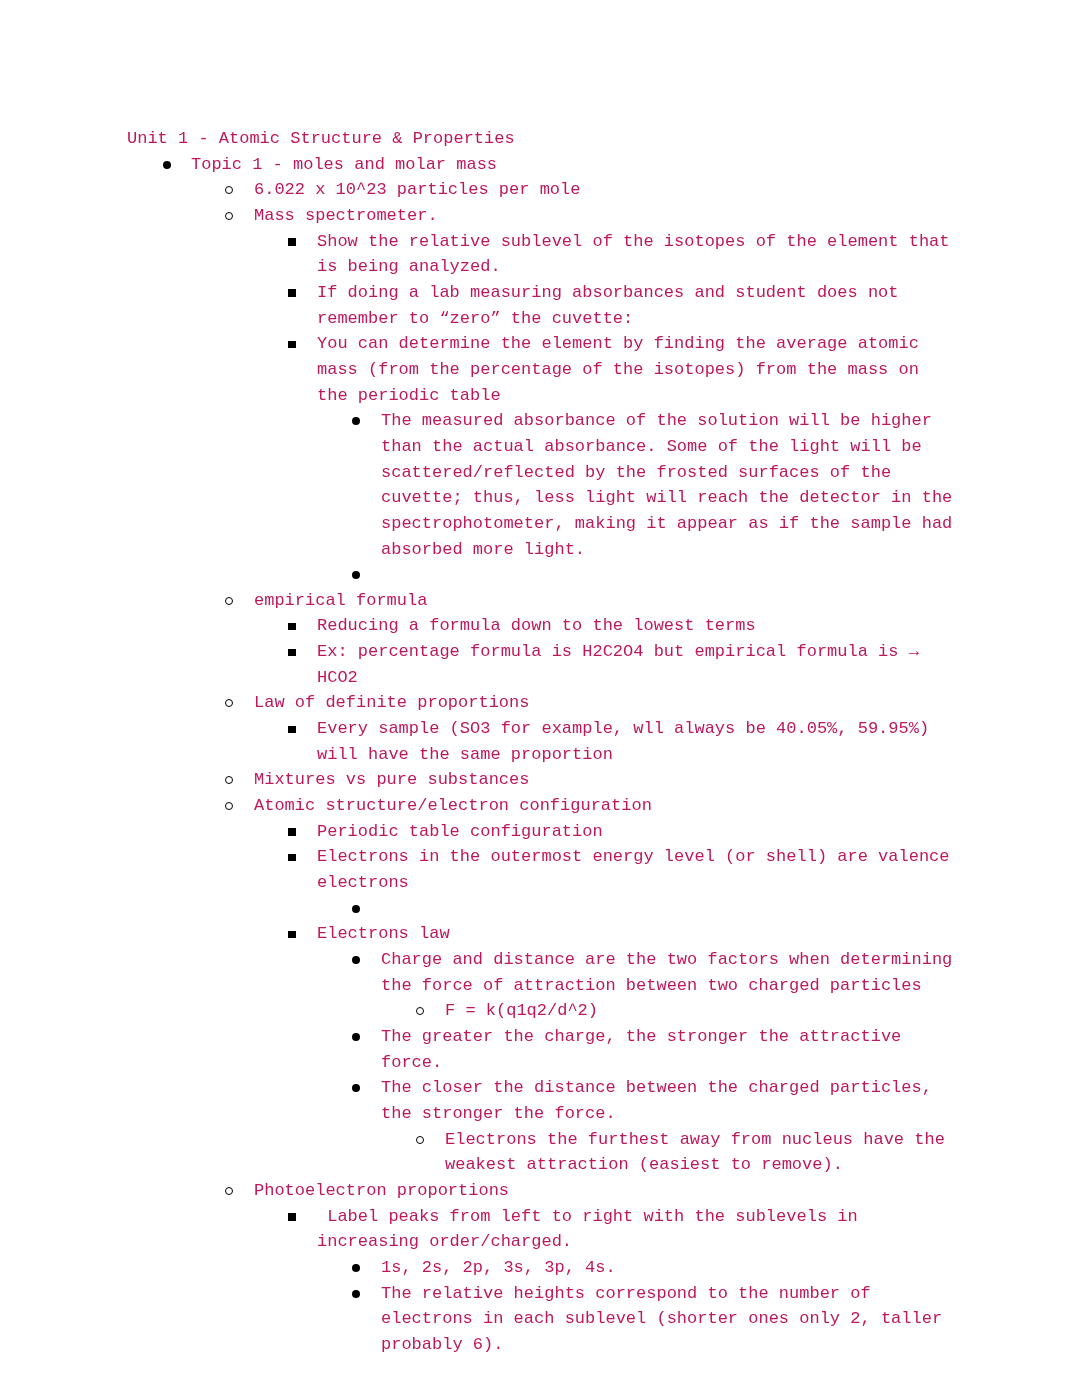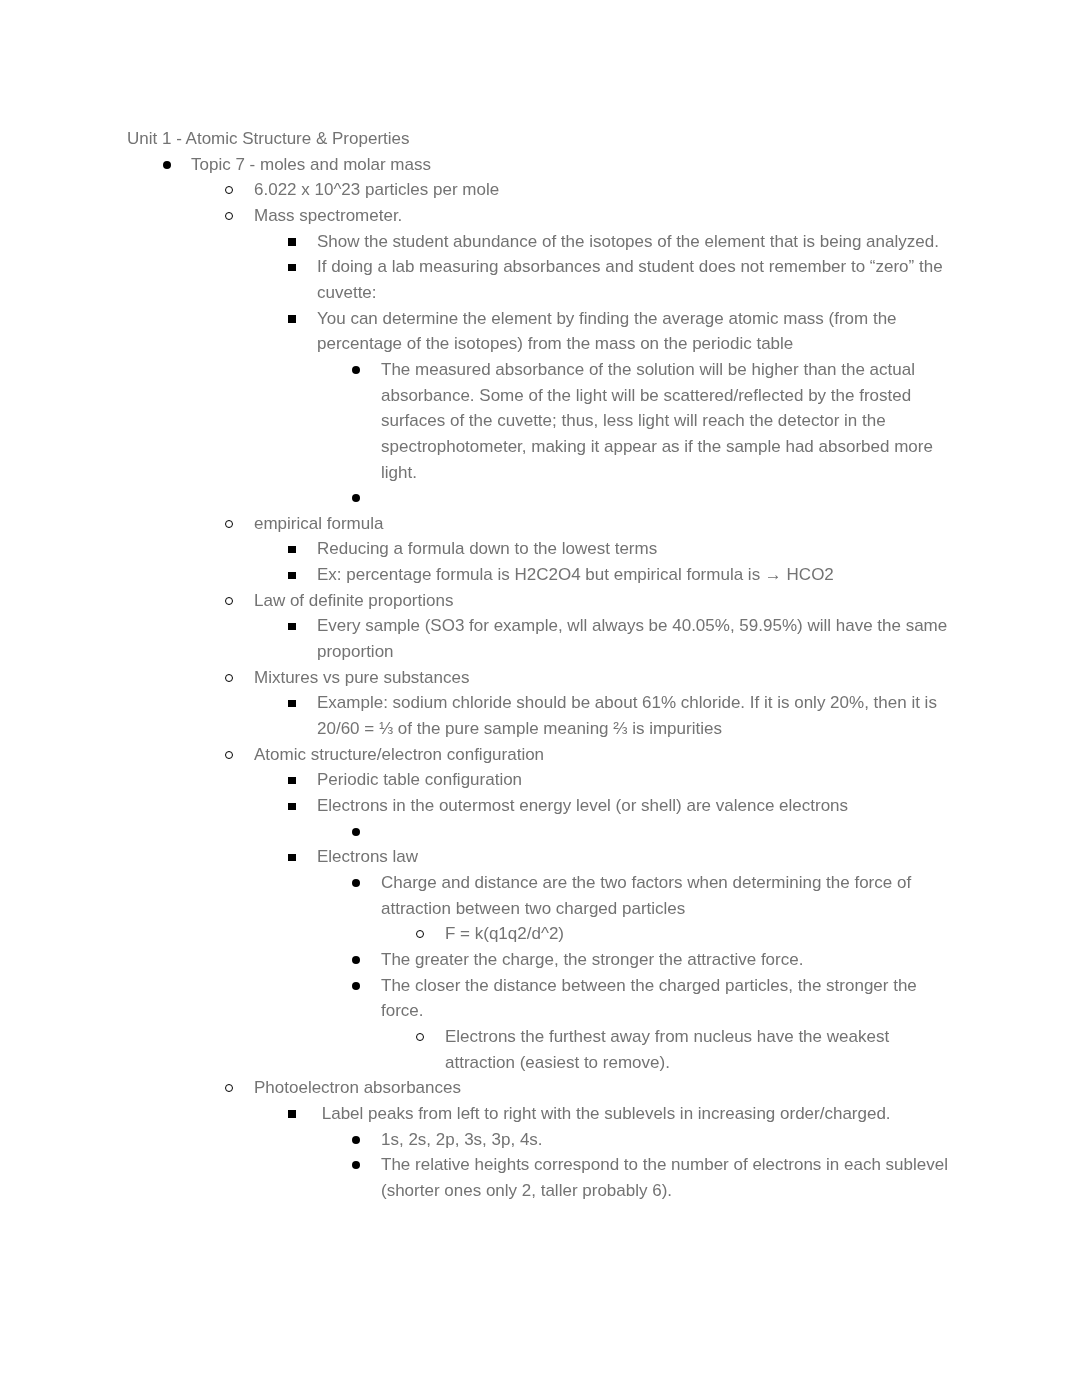--- a/index.html
+++ b/index.html
@@ -6,22 +6,22 @@
     margin: 0;
     padding: 0;
     background: #ffffff;
   }
   .page {
     position: relative;
     width: 1080px;
     height: 1397px;
     background: #ffffff;
     overflow: hidden;
-    font-family: Liberation Sans, sans-serif;
-    color: #737373;
+    font-family: Liberation Mono, monospace;
+    color: #be185d;
   }
   .doc {
     position: absolute;
     left: 127px;
     top: 126px;
     width: 827px;
     font-size: 17px;
     line-height: 25.65px;
   }
   .line {
@@ -67,43 +67,42 @@
     height: 7.5px;
     top: 9.5px;
   }
 </style>
 </head>
 <body>
 
 <div class="page">
   <div class="doc" id="doc">
       <div class="line lvl-0"><span class="txt">Unit 1 - Atomic Structure &amp; Properties</span></div>
-      <div class="line lvl-1"><span class="bullet disc"></span><span class="txt">Topic 7 - moles and molar mass</span></div>
+      <div class="line lvl-1"><span class="bullet disc"></span><span class="txt">Topic 1 - moles and molar mass</span></div>
       <div class="line lvl-2"><span class="bullet circle"></span><span class="txt">6.022 x 10^23 particles per mole</span></div>
       <div class="line lvl-2"><span class="bullet circle"></span><span class="txt">Mass spectrometer.</span></div>
-      <div class="line lvl-3"><span class="bullet square"></span><span class="txt">Show the student abundance of the isotopes of the element that is being analyzed.</span></div>
+      <div class="line lvl-3"><span class="bullet square"></span><span class="txt">Show the relative sublevel of the isotopes of the element that is being analyzed.</span></div>
       <div class="line lvl-3"><span class="bullet square"></span><span class="txt">If doing a lab measuring absorbances and student does not remember to “zero” the cuvette:</span></div>
       <div class="line lvl-3"><span class="bullet square"></span><span class="txt">You can determine the element by finding the average atomic mass (from the percentage of the isotopes) from the mass on the periodic table</span></div>
       <div class="line lvl-4"><span class="bullet disc"></span><span class="txt">The measured absorbance of the solution will be higher than the actual absorbance. Some of the light will be scattered/reflected by the frosted surfaces of the cuvette; thus, less light will reach the detector in the spectrophotometer, making it appear as if the sample had absorbed more light.</span></div>
       <div class="line lvl-4"><span class="bullet disc"></span><span class="txt"></span></div>
       <div class="line lvl-2"><span class="bullet circle"></span><span class="txt">empirical formula</span></div>
       <div class="line lvl-3"><span class="bullet square"></span><span class="txt">Reducing a formula down to the lowest terms</span></div>
       <div class="line lvl-3"><span class="bullet square"></span><span class="txt">Ex: percentage formula is H2C2O4 but empirical formula is → HCO2</span></div>
       <div class="line lvl-2"><span class="bullet circle"></span><span class="txt">Law of definite proportions</span></div>
       <div class="line lvl-3"><span class="bullet square"></span><span class="txt">Every sample (SO3 for example, wll always be 40.05%, 59.95%) will have the same proportion</span></div>
       <div class="line lvl-2"><span class="bullet circle"></span><span class="txt">Mixtures vs pure substances</span></div>
-      <div class="line lvl-3"><span class="bullet square"></span><span class="txt">Example: sodium chloride should be about 61% chloride. If it is only 20%, then it is 20/60 = ⅓ of the pure sample meaning ⅔ is impurities</span></div>
       <div class="line lvl-2"><span class="bullet circle"></span><span class="txt">Atomic structure/electron configuration</span></div>
       <div class="line lvl-3"><span class="bullet square"></span><span class="txt">Periodic table configuration</span></div>
       <div class="line lvl-3"><span class="bullet square"></span><span class="txt">Electrons in the outermost energy level (or shell) are valence electrons</span></div>
       <div class="line lvl-4"><span class="bullet disc"></span></div>
       <div class="line lvl-3"><span class="bullet square"></span><span class="txt">Electrons law</span></div>
       <div class="line lvl-4"><span class="bullet disc"></span><span class="txt">Charge and distance are the two factors when determining the force of attraction between two charged particles</span></div>
       <div class="line lvl-5"><span class="bullet circle"></span><span class="txt">F = k(q1q2/d^2)</span></div>
       <div class="line lvl-4"><span class="bullet disc"></span><span class="txt">The greater the charge, the stronger the attractive force.</span></div>
       <div class="line lvl-4"><span class="bullet disc"></span><span class="txt">The closer the distance between the charged particles, the stronger the force.</span></div>
       <div class="line lvl-5"><span class="bullet circle"></span><span class="txt">Electrons the furthest away from nucleus have the weakest attraction (easiest to remove).</span></div>
-      <div class="line lvl-2"><span class="bullet circle"></span><span class="txt">Photoelectron absorbances</span></div>
+      <div class="line lvl-2"><span class="bullet circle"></span><span class="txt">Photoelectron proportions</span></div>
       <div class="line lvl-3"><span class="bullet square"></span><span class="txt"> Label peaks from left to right with the sublevels in increasing order/charged.</span></div>
       <div class="line lvl-4"><span class="bullet disc"></span><span class="txt">1s, 2s, 2p, 3s, 3p, 4s.</span></div>
       <div class="line lvl-4"><span class="bullet disc"></span><span class="txt">The relative heights correspond to the number of electrons in each sublevel (shorter ones only 2, taller probably 6).</span></div>
     </div>
 </div>
 
 </body></html>

